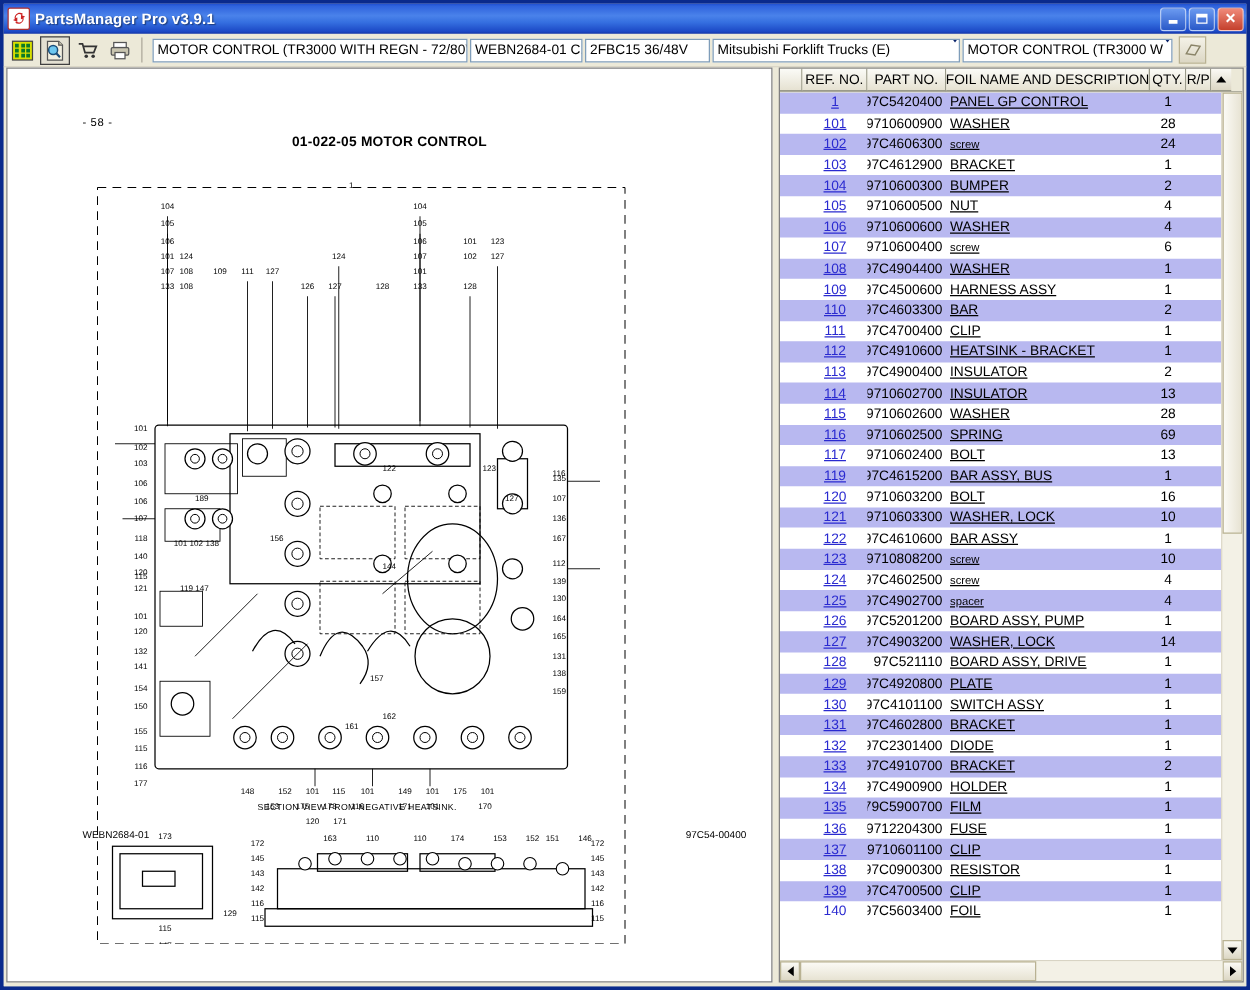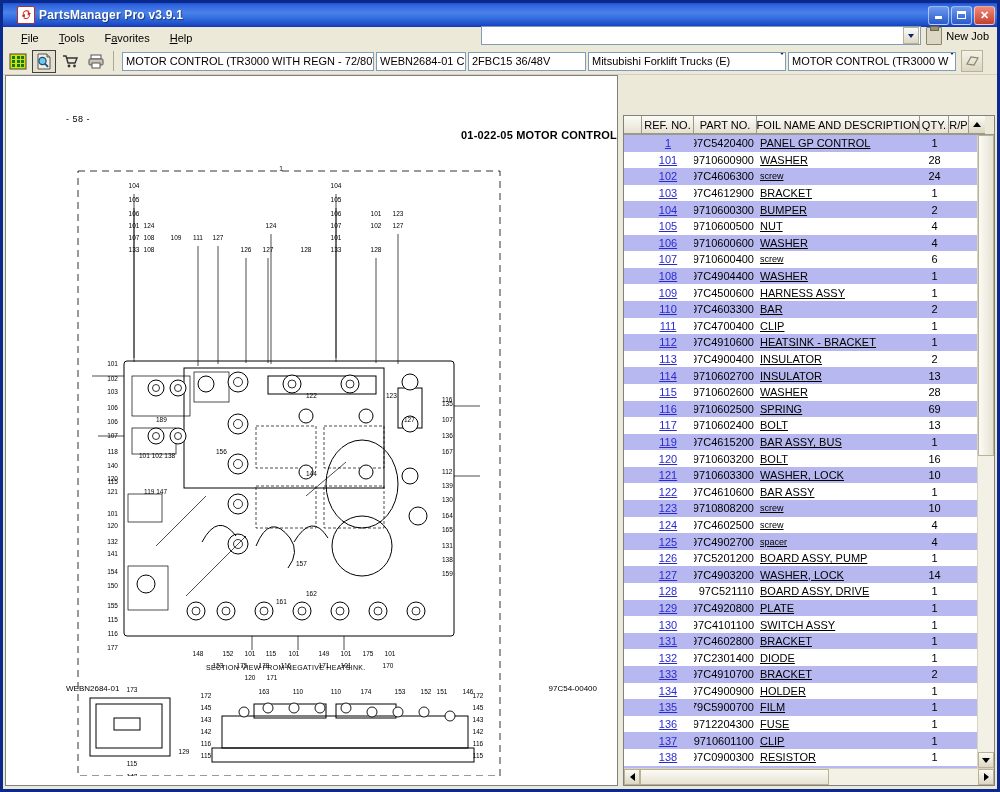--- a/index.html
+++ b/index.html
@@ -13,21 +13,21 @@
     position:absolute;left:0;top:0;width:1000px;height:792px;
     background:#ece9d8;
     border:3px solid #0a2a8c;
     box-sizing:border-box;
     display:flex;flex-direction:column;
   }
   
   .titlebar{
     height:24px;flex:0 0 24px;
     background:linear-gradient(to bottom,#1f4fd0 0%,#2f63dd 8%,#4a82ea 40%,#356fe0 62%,#1c49c6 92%,#1335a8 100%);
-    display:flex;align-items:center;padding:0 2px 0 14px;
+    display:flex;align-items:center;padding:0 2px 0 3px;
     box-sizing:border-box;position:relative;
   }
   .app-icon{
     width:16px;height:16px;flex:0 0 16px;background:#fff;border:1px solid #b03030;
     display:flex;align-items:center;justify-content:center;margin-right:4px;border-radius:2px;
   }
   .app-title{
     color:#fff;font-weight:bold;font-size:12px;
     text-shadow:1px 1px 1px rgba(0,0,0,.45);
     letter-spacing:.2px;white-space:nowrap;flex:1 1 auto;
@@ -96,48 +96,48 @@
   .tbtn.pressed{border:1px solid #404040;background:#e3e0d2;}
   .tbsep{width:1px;height:20px;background:#aca899;margin:0 4px;}
   .crumbs{display:flex;align-items:center;margin-left:4px;gap:0;flex:1 1 auto;}
   .crumb{
     height:19px;background:#fff;border:1px solid #7f9db9;
     display:flex;align-items:center;padding:0 3px;box-sizing:border-box;
     font-size:11px;white-space:nowrap;overflow:hidden;margin-right:2px;
   }
   .crumb.c1{width:252px;}
   .crumb.c2{width:90px;}
-  .crumb.c3{width:118px;}
+  .crumb.c3{width:100px;}
   .crumb.c4{width:198px;padding:0;}
   .crumb.c5{width:168px;padding:0;}
   .crumb.c4 .txt,.crumb.c5 .txt{padding-left:3px;}
   .rotbtn{
     width:22px;height:22px;margin-left:3px;
     background:linear-gradient(to bottom,#f4f2e8,#dcd7c4);
     border:1px solid #b9b293;box-sizing:border-box;
     display:flex;align-items:center;justify-content:center;
   }
   
   .content{flex:1 1 auto;display:flex;min-height:0;background:#ece9d8;padding:0 2px 3px 2px;box-sizing:border-box;}
   .left-pane{
     flex:0 0 613px;width:613px;background:#fff;
     border:1px solid #808080;box-sizing:border-box;
     position:relative;overflow:hidden;
   }
   .splitter{flex:0 0 5px;}
   .right-pane{
     flex:1 1 auto;background:#ece9d8;
     border:1px solid #808080;box-sizing:border-box;
-    display:flex;flex-direction:column;overflow:hidden;margin-top:40px;
+    display:flex;flex-direction:column;overflow:hidden;
   }
   
   .diagram{position:absolute;left:0;top:0;width:611px;height:100%;}
   .dg-num{position:absolute;left:60px;top:38px;font-size:9px;letter-spacing:.5px;}
   .dg-title{
-    position:absolute;left:0;right:0;top:52px;text-align:right;
+    position:absolute;left:0;right:0;top:52px;text-align:center;
     font-size:11px;font-weight:bold;line-height:14px;letter-spacing:.2px;
   }
   .dg-foot-l{position:absolute;left:60px;top:608px;font-size:8px;}
   .dg-foot-r{position:absolute;right:20px;top:608px;font-size:8px;}
   .dg-section-label{
     position:absolute;left:200px;top:588px;font-size:7px;letter-spacing:.3px;
   }
   
   .grid-head{
     flex:0 0 18px;height:18px;display:flex;align-items:stretch;
@@ -213,39 +213,20 @@
         </div>
       <div class="wb max">
           <div class="glyph-max"></div>
         </div>
       <div class="wb cls">
           <span>✕</span>
         </div>
     </div>
   </div>
 
-  <div class="menubar">
-    <div class="menu-item"><u>F</u>ile</div>
-    <div class="menu-item"><u>T</u>ools</div>
-    <div class="menu-item">F<u>a</u>vorites</div>
-    <div class="menu-item"><u>H</u>elp</div>
-
-    <div class="topsearch">
-      <div class="combo">
-        <div class="txt" placeholder=""></div>
-        <div class="arrow">
-            <div class="caret"></div>
-          </div>
-      </div>
-      <div class="newjob">
-        <div class="clipicon"></div>
-        <span>New Job</span>
-      </div>
-    </div>
-  </div>
 
 
   <div class="toolbar">
     <div class="tbtn">
       <svg width="18" height="17" viewBox="0 0 18 17" aria-hidden="true">
         <rect x="1" y="1" width="16" height="15" fill="#d8e000" stroke="#444"></rect>
         <g fill="#0a7a28">
           <rect x="3" y="3" width="3" height="3"></rect>
             <rect x="8" y="3" width="3" height="3"></rect>
             <rect x="12" y="3" width="3" height="3"></rect>

